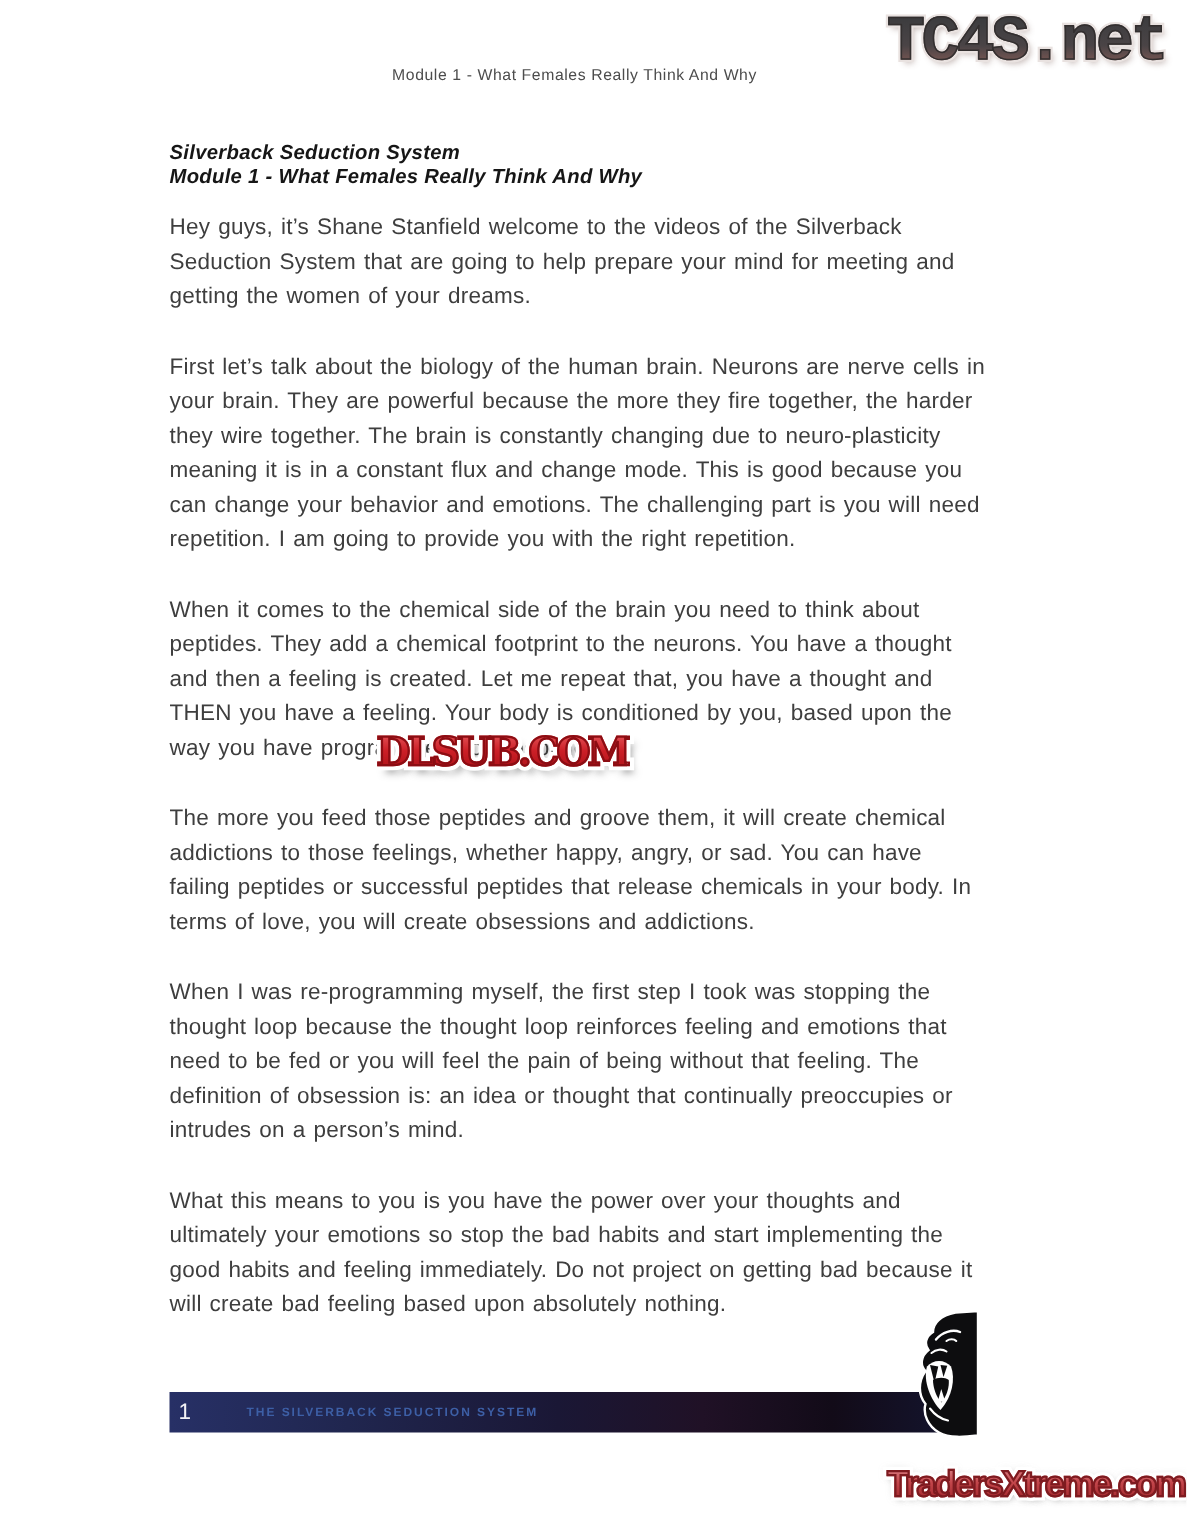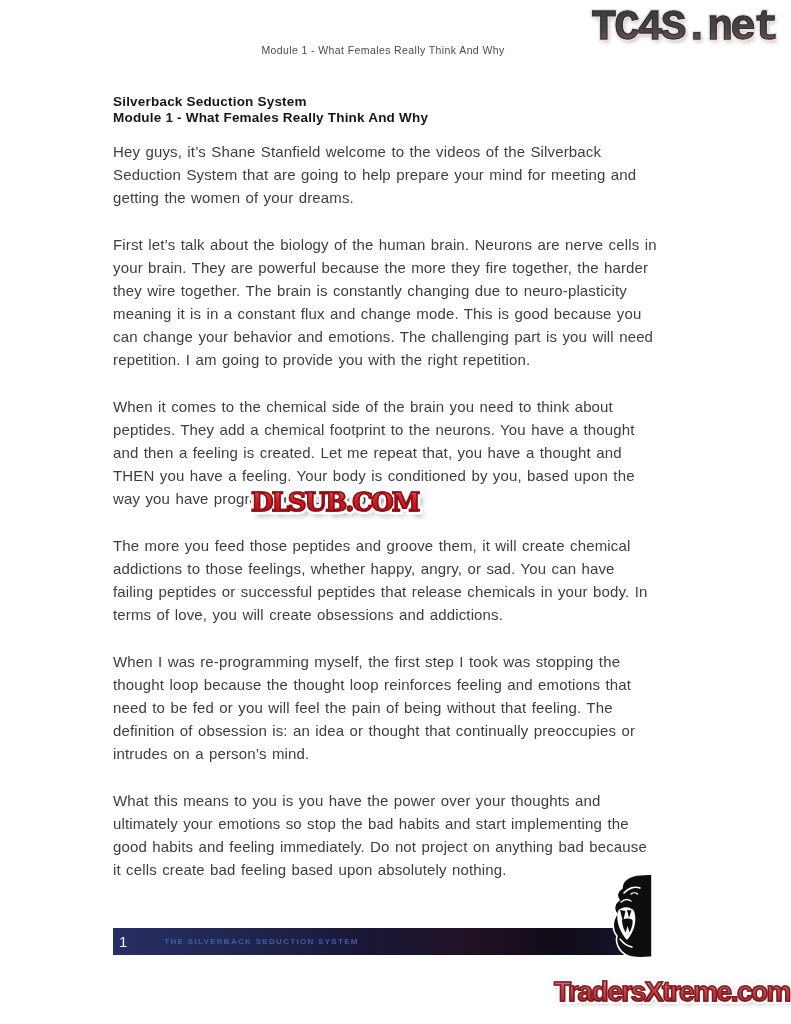--- a/index.html
+++ b/index.html
@@ -49,20 +49,21 @@
     left: 113px; top: 94px; width: 545px;
     color: #3e3e3e;
   }
   .doc-title {
     font-size: 13.5px;
     font-weight: bold;
     color: #161616;
     line-height: 16px;
     letter-spacing: 0.2px;
     margin-bottom: 14px;
+    font-style: italic;
   }
   .content p {
     font-size: 15px;
     line-height: 23px;
     letter-spacing: 0.15px;
     margin-bottom: 24px;
     word-spacing: 1px;
   }
 
   
@@ -110,21 +111,21 @@
     text-transform: uppercase;
   }
 
   .gorilla {
     position: absolute;
     left: 611px; top: 873px;
     width: 41px; height: 85px;
   }
 
   
-  .traders { top: 976px; right: 1px; font-size: 28px; font-weight: bold; letter-spacing: -1.5px; }
+  .traders { top: 976px; right: 1px; font-size: 24px; font-weight: bold; letter-spacing: -1.5px; }
   .traders .layer-stroke {
     color: #ffffff;
     -webkit-text-stroke: 6px #ffffff;
     text-shadow: 0 0 6px rgba(150,150,150,0.65), 2px 3px 4px rgba(110,110,110,0.5);
   }
   .traders .layer-fill {
     background: linear-gradient(#db8387 8%, #c4474c 45%, #9c2227 95%);
     -webkit-background-clip: text;
     background-clip: text;
     color: transparent;
@@ -146,21 +147,21 @@
   <div class="content">
     <div class="doc-title">
       <div>Silverback Seduction System</div>
       <div>Module 1 - What Females Really Think And Why</div>
     </div>
     <p>Hey guys, it’s Shane Stanfield welcome to the videos of the Silverback Seduction System that are going to help prepare your mind for meeting and getting the women of your dreams.</p>
     <p>First let’s talk about the biology of the human brain.  Neurons are nerve cells in your brain.  They are powerful because the more they fire together, the harder they wire together.  The brain is constantly changing due to neuro-plasticity meaning it is in a constant flux and change mode.  This is good because you can change your behavior and emotions.  The challenging part is you will need repetition. I am going to provide you with the right repetition.</p>
     <p>When it comes to the chemical side of the brain you need to think about peptides. They add a chemical footprint to the neurons. You have a thought and then a feeling is created.  Let me repeat that, you have a thought and THEN you have a feeling.  Your body is conditioned by you, based upon the way you have programmed your peptides.</p>
     <p>The more you feed those peptides and groove them, it will create chemical addictions to those feelings, whether happy, angry, or sad.  You can have failing peptides or successful peptides that release chemicals in your body.  In terms of love, you will create obsessions and addictions.</p>
     <p>When I was re-programming myself, the first step I took was stopping the thought loop because the thought loop reinforces feeling and emotions that need to be fed or you will feel the pain of being without that feeling.  The definition of obsession is: an idea or thought that continually preoccupies or intrudes on a person’s mind.</p>
-    <p>What this means to you is you have the power over your thoughts and ultimately your emotions so stop the bad habits and start implementing the good habits and feeling immediately.  Do not project on anything bad because it cells create bad feeling based upon absolutely nothing.</p>
+    <p>What this means to you is you have the power over your thoughts and ultimately your emotions so stop the bad habits and start implementing the good habits and feeling immediately.  Do not project on getting bad because it will create bad feeling based upon absolutely nothing.</p>
   </div>
 
   <div class="wm dlsub">
     <span class="layer-stroke">DLSUB.COM</span>
     <span class="layer-fill">DLSUB.COM</span>
   </div>
 
   <div class="footer-bar">
     <span class="page-number">1</span>
     <span class="footer-series">THE SILVERBACK SEDUCTION SYSTEM</span>

